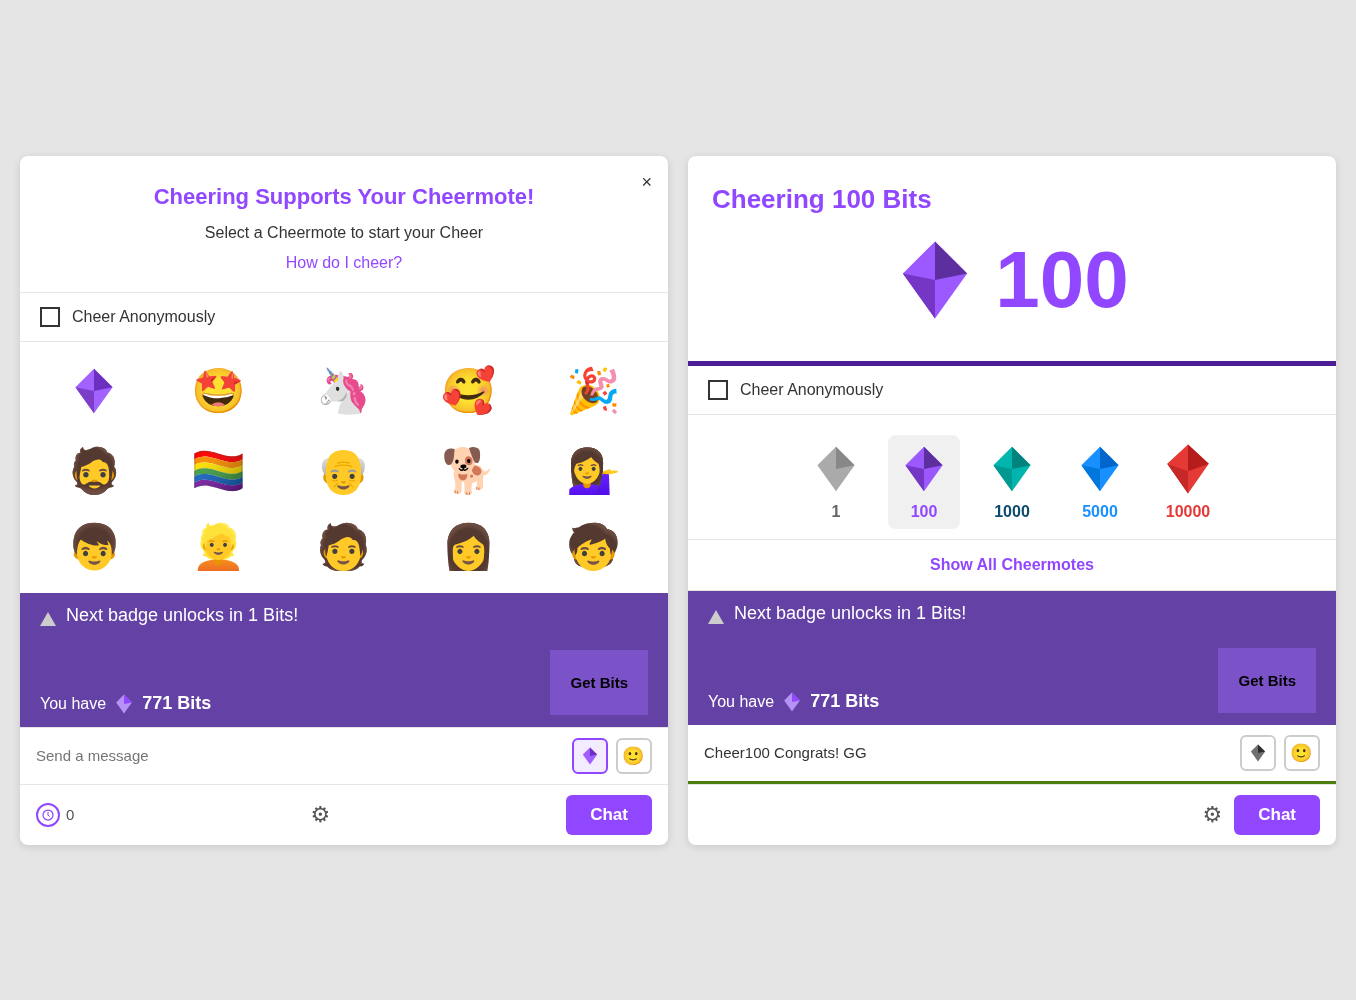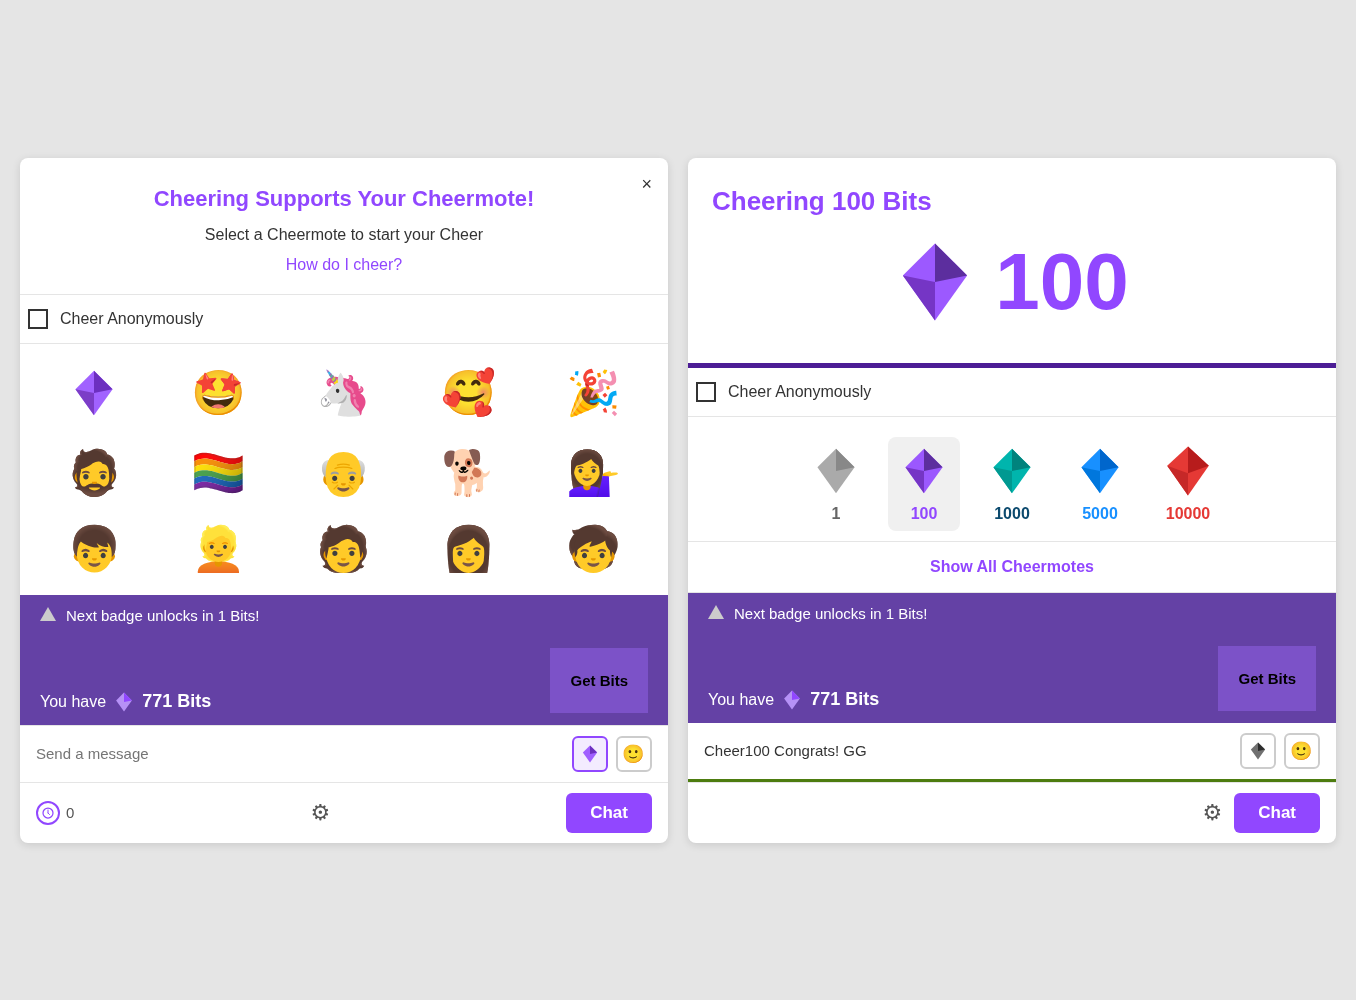--- a/index.html
+++ b/index.html
@@ -60,21 +60,21 @@
     .left-panel .panel-header .link {
       color: #9147ff;
       font-size: 16px;
       cursor: pointer;
     }
 
     .anon-row {
       display: flex;
       align-items: center;
       gap: 12px;
-      padding: 14px 8px;
+      padding: 14px 20px;
       border-bottom: 1px solid #e5e5e5;
     }
     .anon-checkbox {
       width: 20px;
       height: 20px;
       border: 2px solid #333;
       display: inline-block;
       flex-shrink: 0;
       cursor: pointer;
     }
@@ -111,23 +111,23 @@
     }
 
     
     .badge-bar {
       background: #6441a5;
       padding: 12px 20px;
       color: #fff;
     }
     .badge-bar .badge-unlock {
       display: flex;
-      align-items: flex-start;
+      align-items: flex-end;
       gap: 10px;
-      font-size: 15px;
+      font-size: 18px;
       margin-bottom: 24px;
     }
     .badge-bar .bits-info {
       display: flex;
       align-items: flex-end;
       justify-content: space-between;
     }
     .badge-bar .bits-count {
       display: flex;
       align-items: center;

